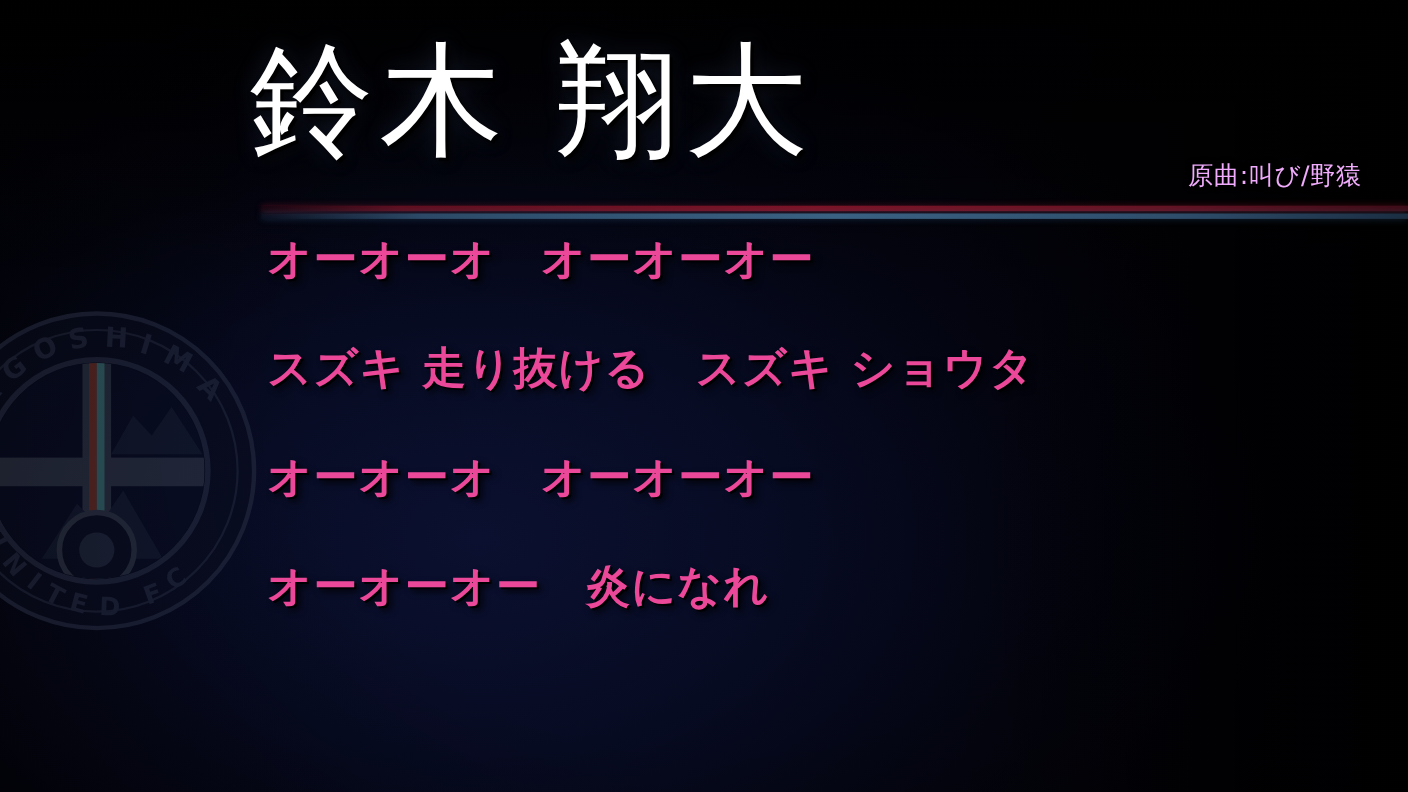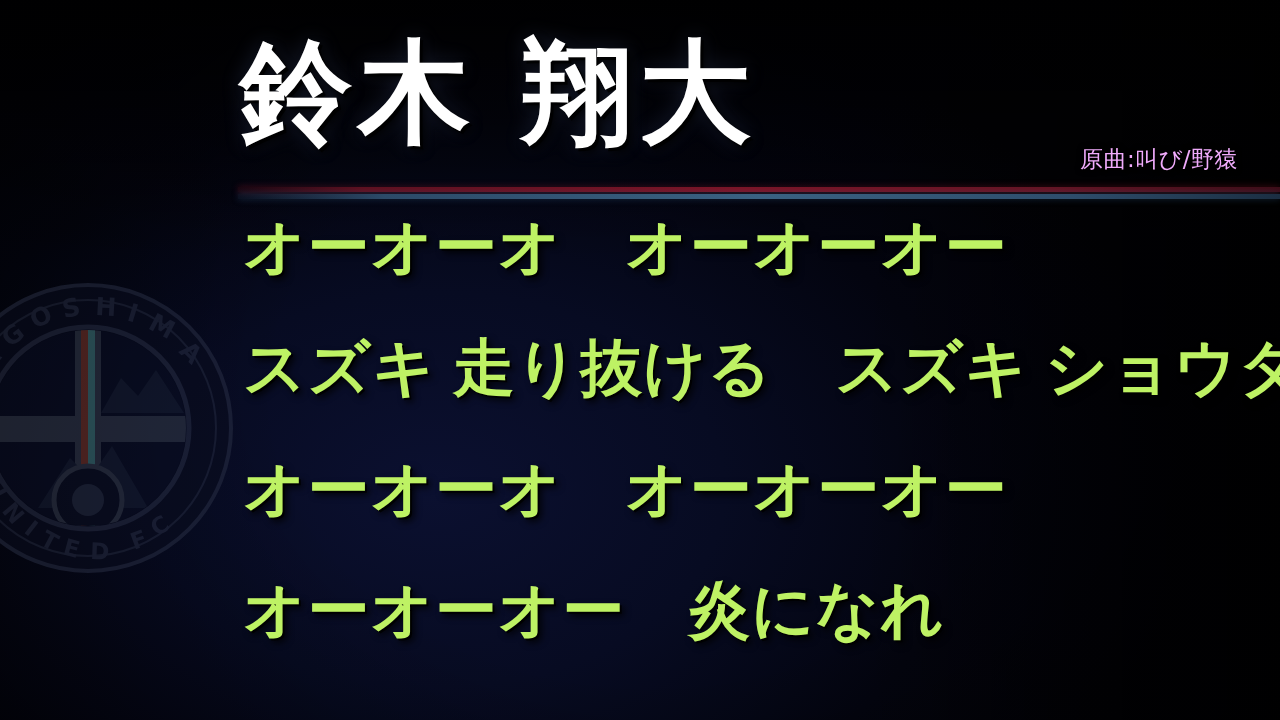--- a/index.html
+++ b/index.html
@@ -57,25 +57,25 @@
     width: 300px;
     height: 300px;
     opacity: 0.50;
     filter: blur(0.4px);
   }
   .crest-svg { display: block; width: 300px; height: 300px; }
 
   
   .title {
     position: absolute;
-    left: 240px;
+    left: 227px;
     top: 34px;
     font-size: 112px;
     line-height: 1.05;
-    font-weight: bold;
+    font-weight: normal;
     color: #ffffff;
     letter-spacing: 6px;
     white-space: nowrap;
     text-shadow:
       3px 3px 0 rgba(0,0,0,0.85),
       5px 5px 9px rgba(0,0,0,0.85),
       0 0 22px rgba(140,170,255,0.18);
   }
 
   
@@ -124,31 +124,30 @@
   }
 
   
   .lyrics {
     position: absolute;
     left: 243px;
     top: 216px;
     width: 1020px;
   }
   .lyric-line {
-    font-size: 62px;
+    font-size: 40px;
     line-height: 1.0;
     font-weight: bold;
-    color: #bef264;
+    color: #ec4899;
     white-space: nowrap;
     letter-spacing: 1px;
     margin-bottom: 59px;
     text-shadow:
       2px 2px 0 rgba(0,0,0,0.85),
       4px 4px 7px rgba(0,0,0,0.85);
-    font-family: Liberation Serif, serif;
   }
   .lyric-line:last-child { margin-bottom: 0; }
 </style>
 </head>
 <body>
 
 <div id="screen">
 
   <div class="bg-base"></div>
   <div class="bg-vignette"></div>

